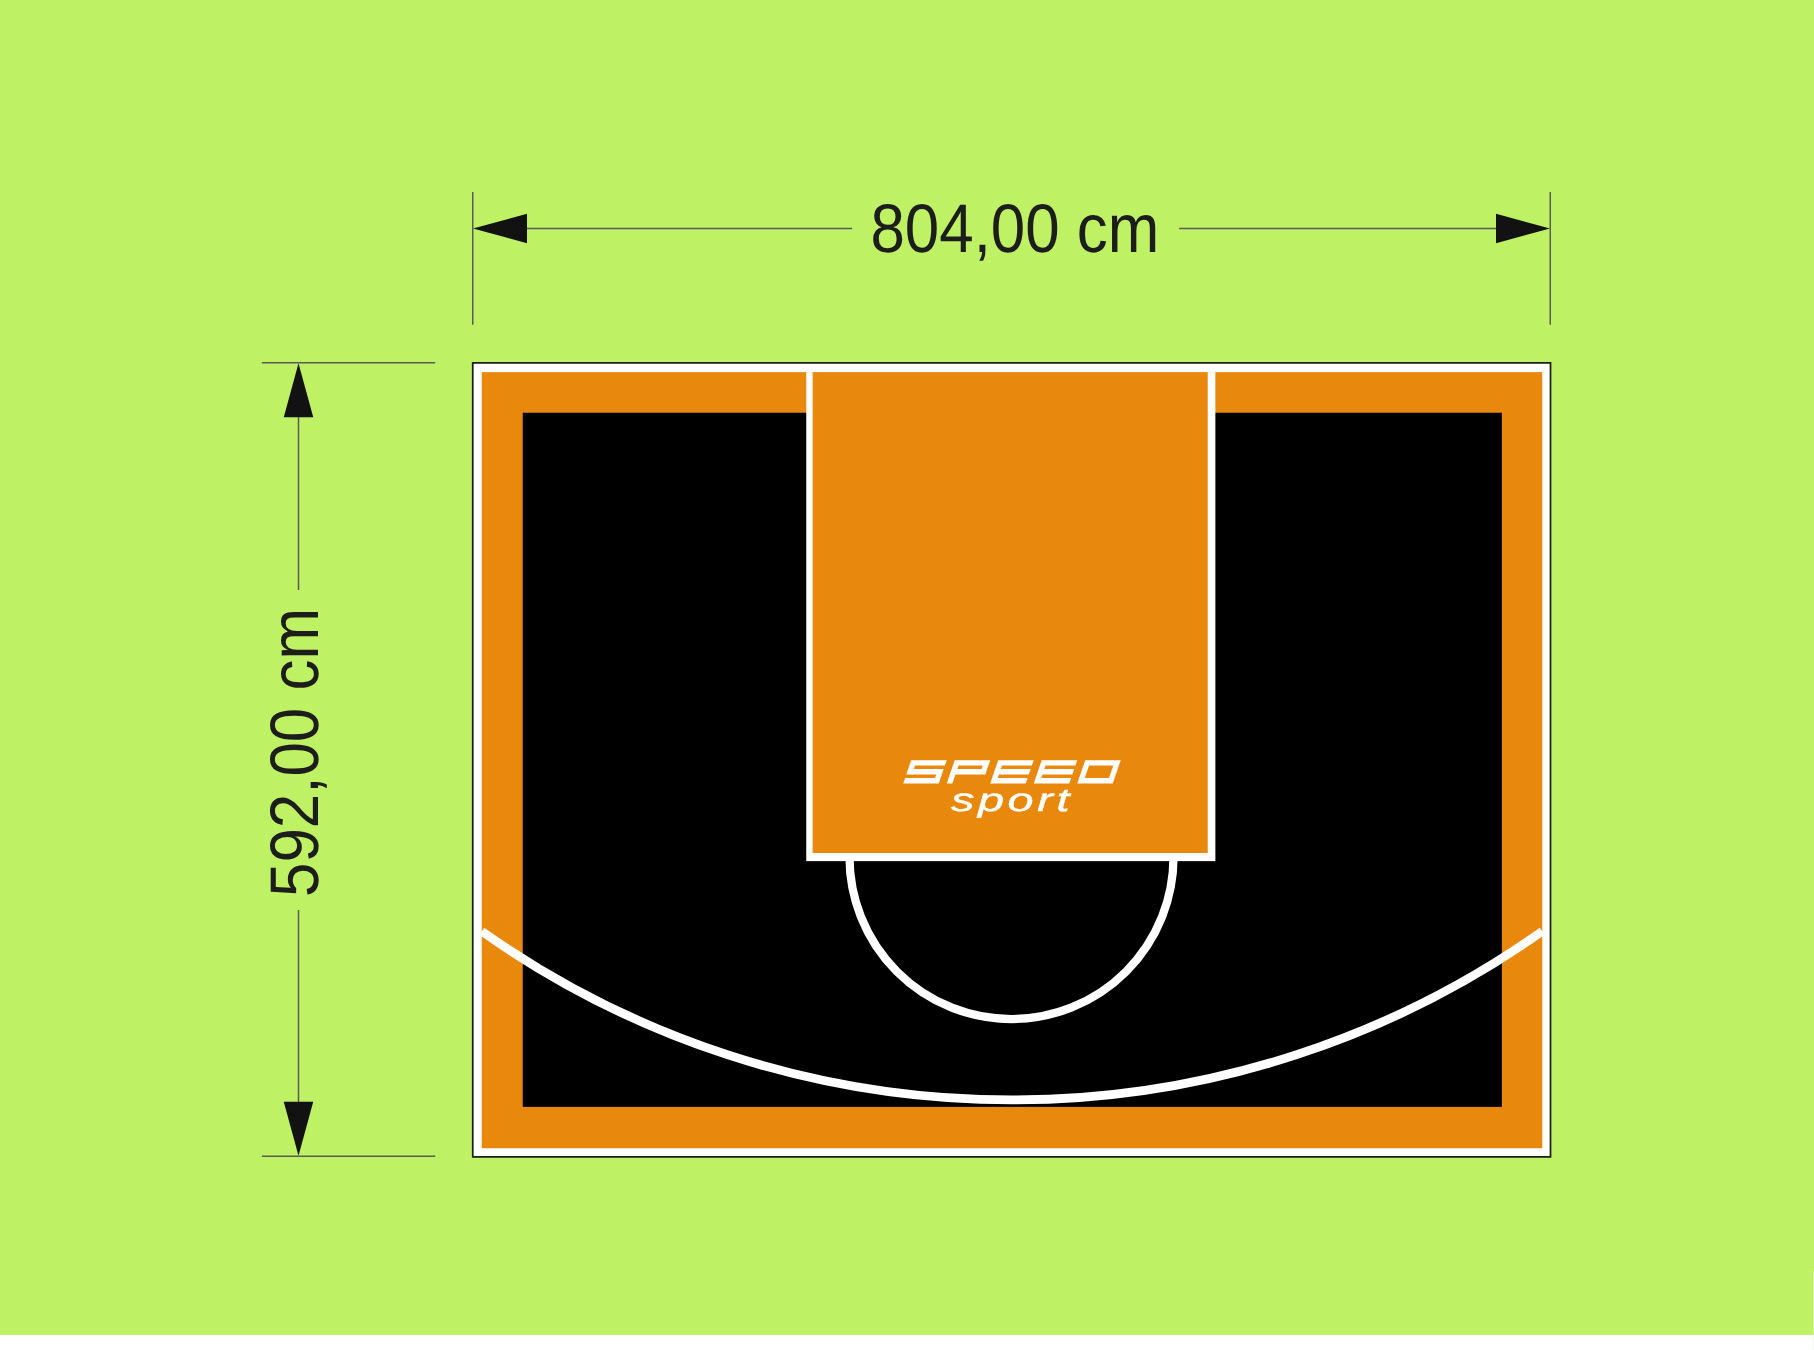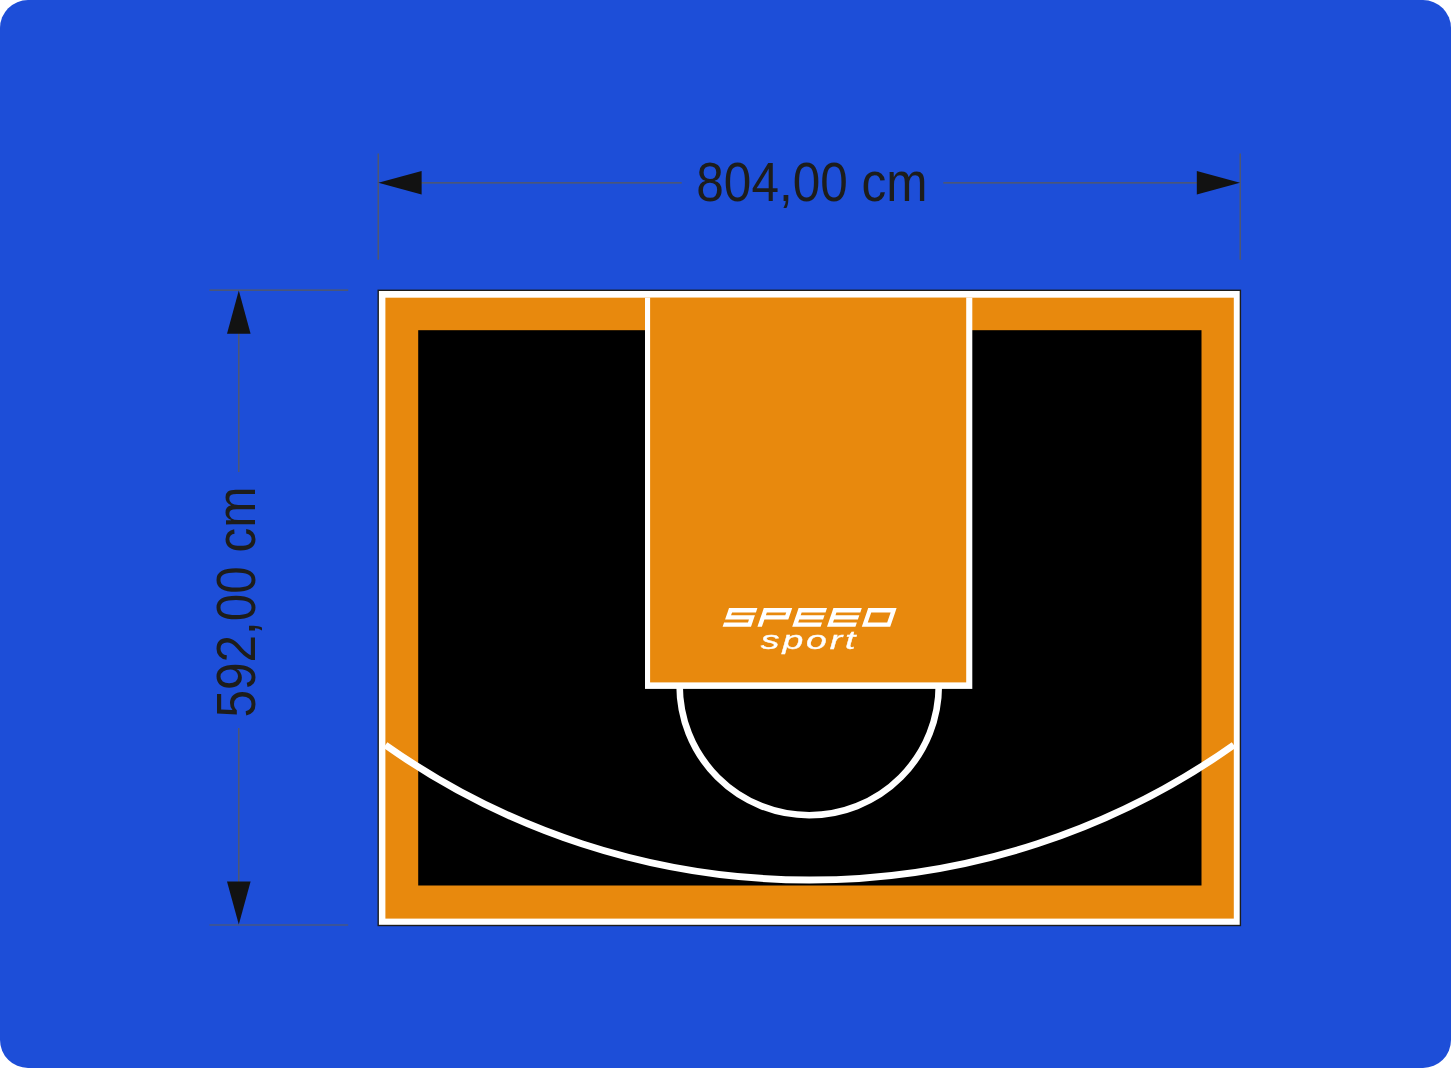--- a/index.html
+++ b/index.html
@@ -1,17 +1,17 @@
 <!DOCTYPE html>
 <html><head>
 <meta charset="utf-8">
 <style>
   html,body{margin:0;padding:0;background:#ffffff;}
-  .page{position:relative;width:1451px;height:1068px;background:#1d4ed8;overflow:hidden;
-        font-family:"Liberation Sans",sans-serif;border-radius:28px;}
+  .page{position:relative;width:1451px;height:1068px;background:#bef264;overflow:hidden;
+        font-family:"Liberation Sans",sans-serif;}
 </style>
 </head>
 <body>
 <div class="page">
 <svg width="1451" height="1080" viewBox="0 0 1451 1080" xmlns="http://www.w3.org/2000/svg">
 
   <line x1="378.2" y1="153.6" x2="378.2" y2="259.8" stroke="#5a5a5a" stroke-width="1.2"></line>
 
   <line x1="1240.2" y1="153.6" x2="1240.2" y2="259.8" stroke="#5a5a5a" stroke-width="1.2"></line>
 

